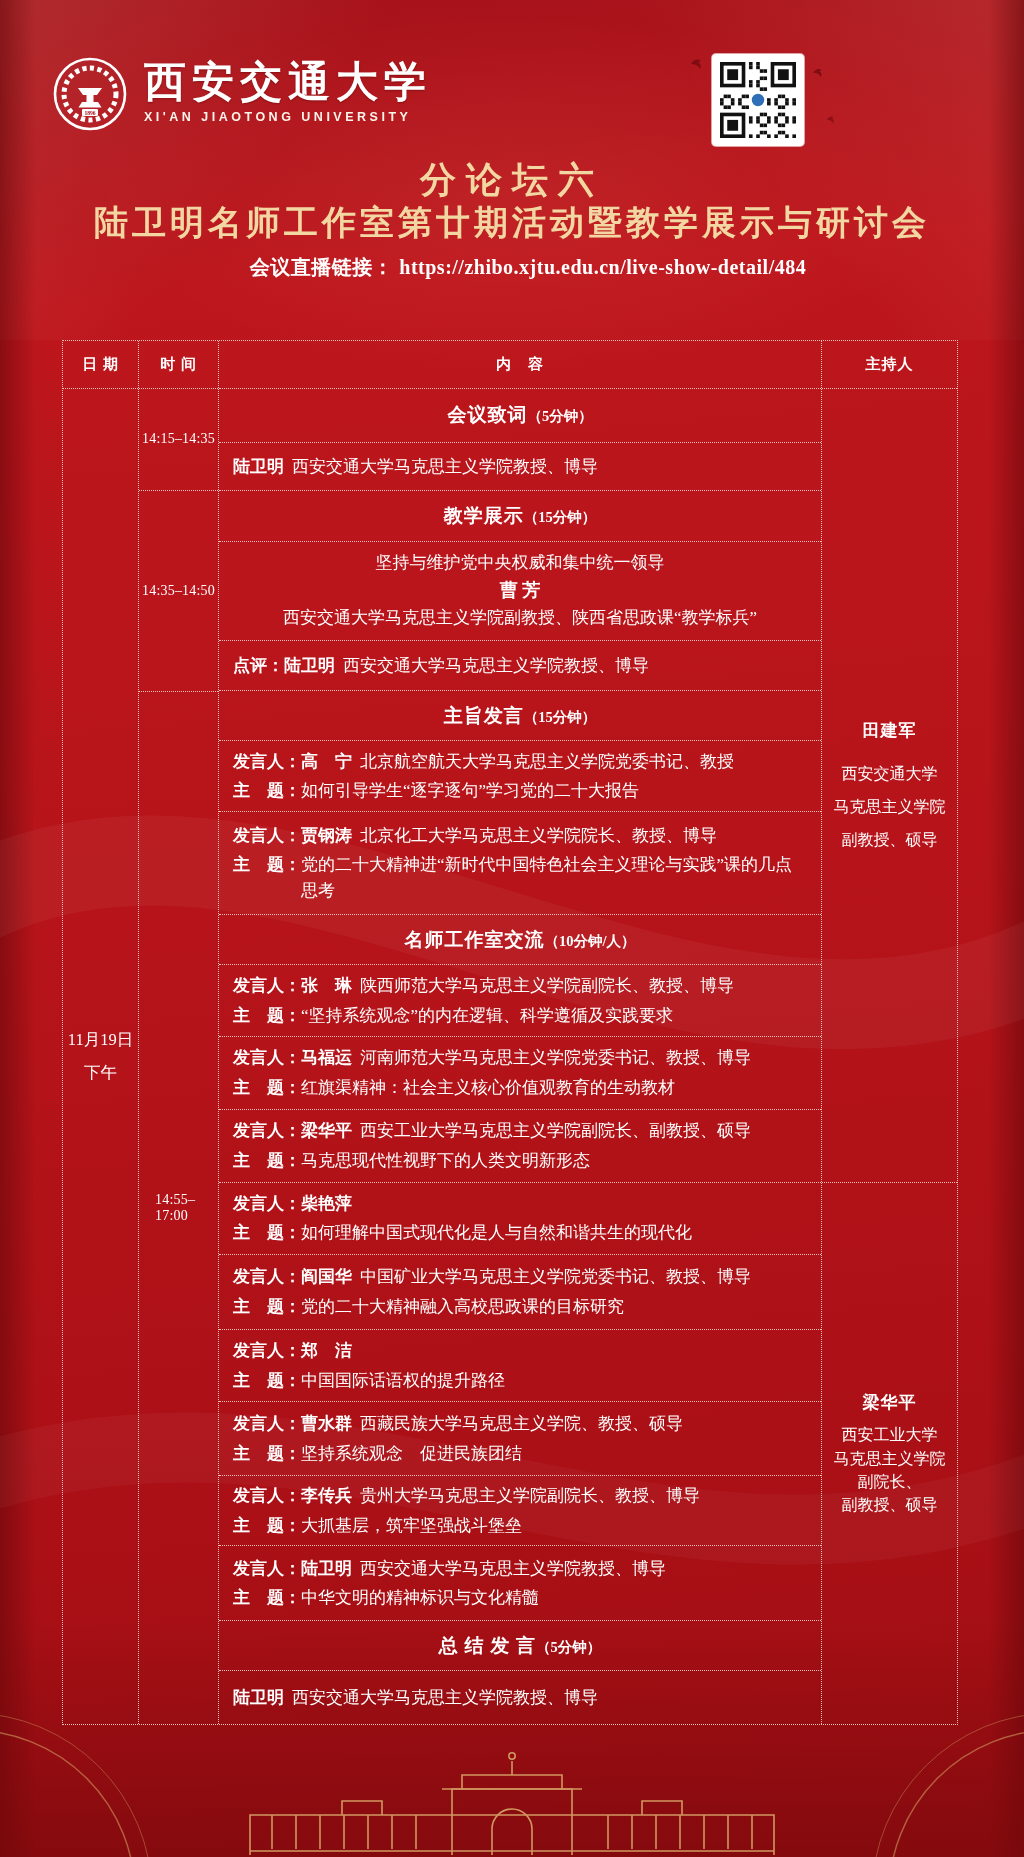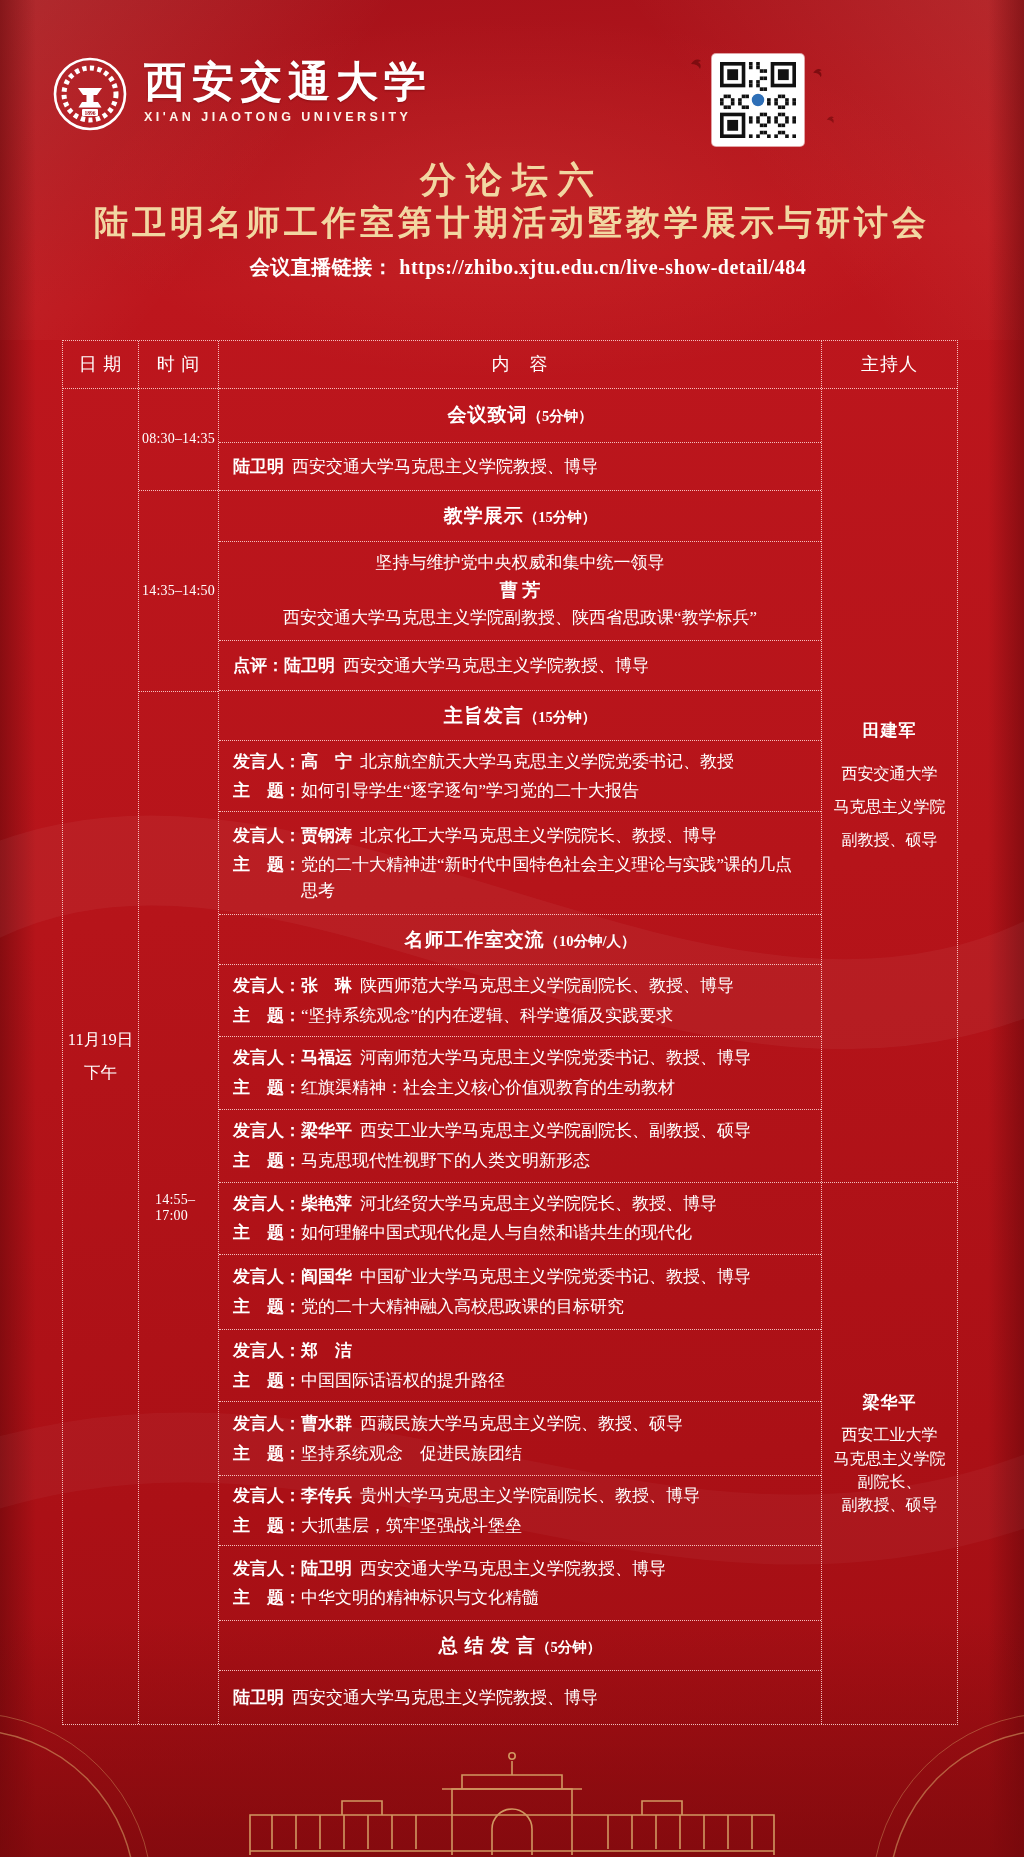--- a/index.html
+++ b/index.html
@@ -47,21 +47,21 @@
     border:1px dotted rgba(255,222,219,0.85);box-sizing:border-box;}
   .col{display:flex;flex-direction:column;box-sizing:border-box;border-right:1px dotted rgba(255,222,219,0.85);}
   .col:last-child{border-right:none;}
   .col-date{width:76px;}
   .col-time{width:80px;}
   .col-content{flex:1;}
   .col-host{width:135px;}
   .cell{box-sizing:border-box;border-bottom:1px dotted rgba(255,222,219,0.85);
     display:flex;flex-direction:column;justify-content:center;}
   .col .cell:last-child{border-bottom:none;}
-  .th{height:48px;align-items:center;font-size:18px;font-weight:400;letter-spacing:1px;}
+  .th{height:48px;align-items:center;font-size:15px;font-weight:700;letter-spacing:1px;}
   .c-center{align-items:center;text-align:center;}
   .c-left{align-items:flex-start;text-align:left;padding:6px 18px 6px 14px;}
   .sec-title{font-size:19px;font-weight:700;letter-spacing:1px;}
   .sec-note{font-size:14.5px;font-weight:700;}
   .row-line{display:flex;align-items:baseline;font-size:17px;line-height:1.5;}
   .row-line .lbl{font-weight:700;white-space:nowrap;flex:0 0 auto;}
   .row-line .nm{font-weight:700;white-space:nowrap;margin-right:8px;}
   .row-line .txt{font-weight:400;}
   .speaker-cell{gap:4px;}
   .showcase-l1,.showcase-l3{font-size:17px;line-height:1.55;}
@@ -213,21 +213,21 @@
   <div class="table">
     <div class="col col-date">
         <div class="cell th c-center">日 期</div>
         <div class="cell date-cell" style="height: 1337px;">
           <span>11月19日</span>
           <span>下午</span>
         </div>
       </div>
     <div class="col col-time">
         <div class="cell th c-center">时 间</div>
-        <div class="cell time-cell" style="height: 102px;">08:30–14:35</div>
+        <div class="cell time-cell" style="height: 102px;">14:15–14:35</div>
         <div class="cell time-cell" style="height: 201px;">14:35–14:50</div>
         <div class="cell time-cell" style="height: 1034px; margin-left: 16px;">14:55–17:00</div>
       </div>
     <div class="col col-content">
         <div class="cell th c-center">内　容</div>
         <div class="cell c-center" style="height: 54px;">
           <div><span class="sec-title">会议致词</span><span class="sec-note">（5分钟）</span></div>
         </div>
         <div class="cell c-left" style="height: 48px;">
           <div class="row-line">
@@ -307,21 +307,20 @@
           </div>
           <div class="row-line">
             <span class="lbl">主　题：</span>
             <span class="txt">马克思现代性视野下的人类文明新形态</span>
           </div>
         </div>
         <div class="cell c-left speaker-cell" style="height: 72px;">
           <div class="row-line">
             <span class="lbl">发言人：</span>
             <span class="nm">柴艳萍</span>
-            <span class="txt">河北经贸大学马克思主义学院院长、教授、博导</span>
           </div>
           <div class="row-line">
             <span class="lbl">主　题：</span>
             <span class="txt">如何理解中国式现代化是人与自然和谐共生的现代化</span>
           </div>
         </div>
         <div class="cell c-left speaker-cell" style="height: 75px;">
           <div class="row-line">
             <span class="lbl">发言人：</span>
             <span class="nm">阎国华</span>

